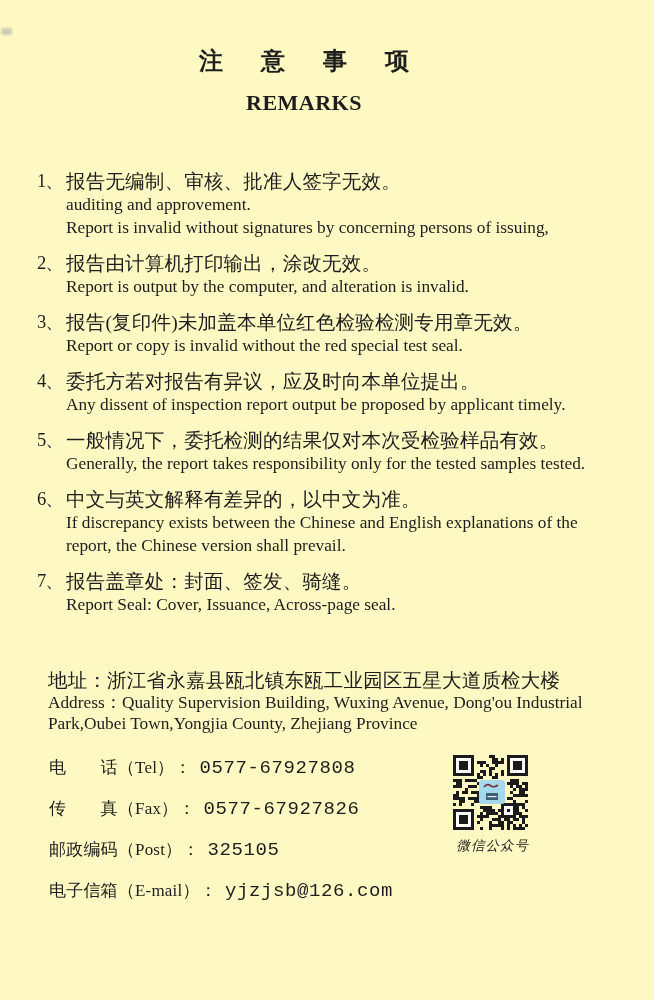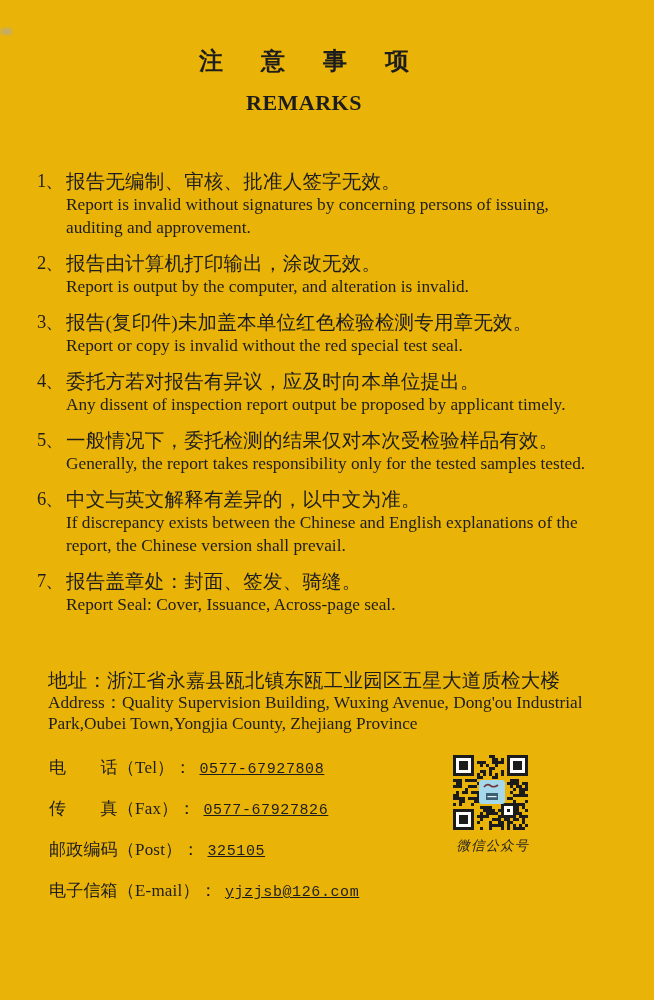--- a/index.html
+++ b/index.html
@@ -4,21 +4,21 @@
 <style>
   html,body{margin:0;padding:0;}
   body{
     width:654px;height:1000px;
     background:#fdfdfd;
     font-family:"Liberation Serif","DejaVu Serif",serif;
     color:#1d1d1d;
     position:relative;
     overflow:hidden;
   }
-  .page{position:absolute;left:0;top:0;width:654px;height:1000px;background:#eab308;}
+  .page{position:absolute;left:0;top:0;width:654px;height:1000px;background:#fef9c3;}
 
   .scan-smudge{
     position:absolute;left:1px;top:28px;width:11px;height:7px;
     background:#a9a9a9;opacity:.55;border-radius:2px;filter:blur(1px);
   }
 
   .header{position:absolute;left:0;top:48px;width:608px;text-align:center;}
   .title-cn{
     font-size:24px;font-weight:bold;
     letter-spacing:38px;padding-left:38px;
@@ -37,21 +37,21 @@
 
   .address{position:absolute;left:48px;top:669px;width:575px;}
   .address-cn{font-size:19.5px;line-height:24px;margin-bottom:0;letter-spacing:.2px;}
   .address .en-line{font-size:17.3px;line-height:20.5px;}
 
   .contacts{position:absolute;left:49px;top:756px;width:400px;}
   .contact-row{height:23px;margin-bottom:18px;white-space:nowrap;}
   .contact-label{font-size:17px;letter-spacing:.2px;}
   .contact-value{
     font-family:"Liberation Mono","DejaVu Sans Mono",monospace;
-    font-size:15px;letter-spacing:.6px;margin-left:8px;text-decoration:underline;
+    font-size:19px;letter-spacing:.6px;margin-left:8px;
   }
 
   .qr-block{position:absolute;left:453px;top:755px;width:76px;text-align:right;font-style:italic;}
   .qr-svg{display:block;width:75px;height:75px;}
   .qr-caption{margin-top:7px;font-size:13.5px;letter-spacing:1px;white-space:nowrap;color:#222;}
 </style>
 </head>
 <body>
 
 <div class="page">
@@ -62,21 +62,21 @@
     <div class="title-cn">注意事项</div>
     <div class="title-en">REMARKS</div>
   </div>
 
   <div class="remarks">
 
       <div class="item">
         <span class="item-num">1、</span>
         <span class="item-body">
           <span class="cn-line">报告无编制、审核、批准人签字无效。</span>
-          <span class="en-lines"><div class="en-line">Report is invalid without signatures by concerning persons of issuing,</div><div class="en-line">auditing and approvement.</div></span>
+          <span class="en-lines"><div class="en-line">auditing and approvement.</div><div class="en-line">Report is invalid without signatures by concerning persons of issuing,</div></span>
         </span>
       </div>
 
       <div class="item">
         <span class="item-num">2、</span>
         <span class="item-body">
           <span class="cn-line">报告由计算机打印输出，涂改无效。</span>
           <span class="en-lines"><div class="en-line">Report is output by the computer, and alteration is invalid.</div></span>
         </span>
       </div>

